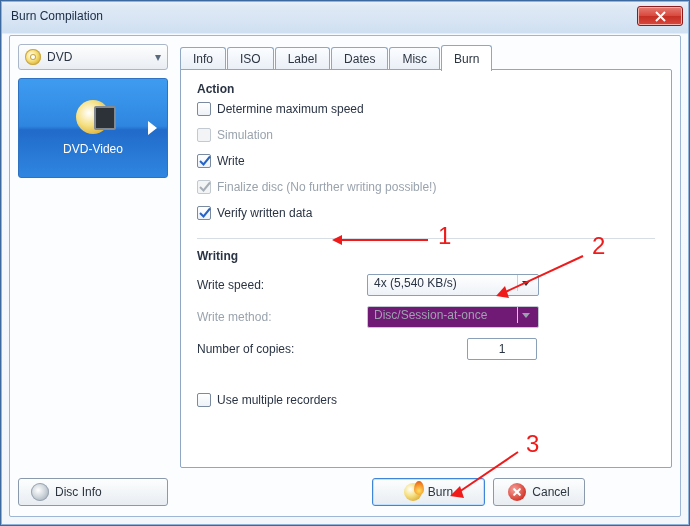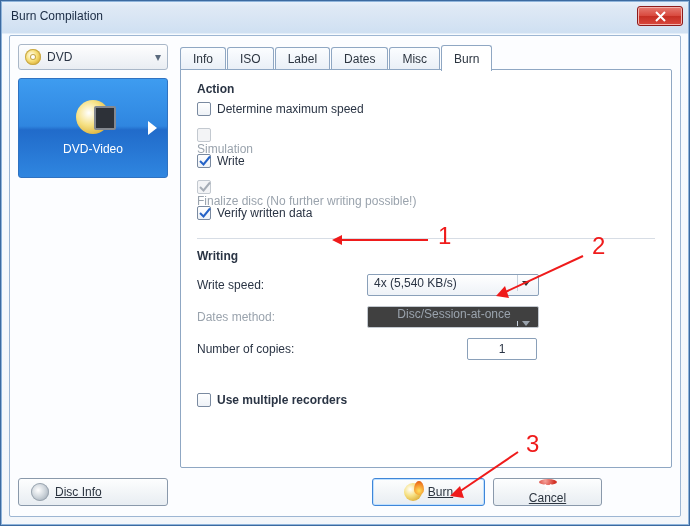--- a/index.html
+++ b/index.html
@@ -27,55 +27,55 @@
   .media-dd span.lbl{color:#2a3444;}
 
   
   .compile-card{position:absolute;left:8px;top:42px;width:150px;height:100px;border:1px solid #2f72c1;border-radius:3px;
     background:linear-gradient(#3e9cf0,#2f86e0 48%,#216bca 52%,#2f86e0);color:#fff;display:flex;flex-direction:column;align-items:center;justify-content:center;gap:8px;}
   .card-icon{width:34px;height:34px;border-radius:50%;background:radial-gradient(circle at 38% 38%,#fff,#f6e184 42%,#d8a92c 85%);position:relative;}
   .card-icon::after{content:"";position:absolute;right:-6px;top:6px;width:18px;height:20px;background:#2d3138;border:2px solid #84888f;border-radius:2px;}
   .card-play{position:absolute;right:10px;top:50%;margin-top:-7px;width:0;height:0;border-top:7px solid transparent;border-bottom:7px solid transparent;border-left:9px solid #fff;}
 
   
-  .btn{height:28px;border:1px solid #8a99ab;border-radius:3px;background:linear-gradient(#fdfefe,#e8edf2);display:inline-flex;align-items:center;justify-content:center;padding:0 12px;gap:6px;color:#2c3540;text-decoration:underline;}
+  .btn{height:28px;border:1px solid #8a99ab;border-radius:3px;background:linear-gradient(#fdfefe,#e8edf2);display:inline-flex;align-items:center;justify-content:center;padding:0 12px;gap:6px;color:#2c3540;}
   .disc-info-btn{position:absolute;left:8px;bottom:10px;width:150px;justify-content:flex-start;}
   .disc-info-btn .ico{width:18px;height:18px;border-radius:50%;background:radial-gradient(circle at 40% 40%,#fff,#cfd6dc 45%,#9aa5b0 90%);box-shadow:0 0 0 1px #9aa5b0 inset;}
   .burn-btn{position:absolute;left:362px;bottom:10px;width:113px;border-color:#3f86d8;box-shadow:0 0 0 1px #bfe0ff inset;}
   .burn-btn .ico{width:18px;height:18px;border-radius:50%;background:radial-gradient(circle at 35% 35%,#fff,#f6e184 40%,#d9a62a 85%);position:relative;}
   .burn-btn .ico::after{content:"";position:absolute;left:10px;top:-2px;width:10px;height:14px;border-radius:50% 50% 50% 50%/60% 60% 40% 40%;background:radial-gradient(circle at 50% 70%,#ffe05a,#f07a1f 70%,#d1440a);}
-  .cancel-btn{position:absolute;left:483px;bottom:10px;width:109px;flex-direction:column;}
+  .cancel-btn{position:absolute;left:483px;bottom:10px;width:92px;}
   .cancel-btn .ico{width:18px;height:18px;border-radius:50%;background:radial-gradient(circle at 35% 35%,#f5a19a,#d33327 75%);position:relative;}
   .cancel-btn .ico::before,.cancel-btn .ico::after{content:"";position:absolute;left:4px;top:8px;width:10px;height:2px;background:#fff;border-radius:1px;}
   .cancel-btn .ico::before{transform:rotate(45deg);}
   .cancel-btn .ico::after{transform:rotate(-45deg);}
 
   
   .tabs{position:absolute;left:170px;top:8px;right:8px;display:flex;align-items:flex-end;height:26px;}
   .tab{padding:4px 12px 5px;border:1px solid #8fa7c3;border-bottom:none;background:linear-gradient(#fbfdff,#e8eef6);border-radius:3px 3px 0 0;margin-right:1px;color:#2c3540;position:relative;top:1px;}
   .tab.active{background:#fff;padding-top:6px;z-index:2;border-color:#8fa7c3;}
   .tab.inactive{}
 
   
   .panel{position:absolute;left:170px;right:8px;top:33px;bottom:48px;border:1px solid #8fa7c3;background:#fff;border-radius:0 2px 2px 2px;padding:12px 16px 8px 16px;color:#2a3444;}
   .section-title{font-weight:bold;margin-bottom:6px;}
   .row{display:flex;align-items:flex-start;height:26px;}
   .chk{width:14px;height:14px;border:1px solid #7a8aa0;border-radius:2px;background:linear-gradient(#fff,#eef2f7);position:relative;margin-right:6px;flex:none;}
   .chk.checked::after{content:"";position:absolute;left:2px;top:2px;width:8px;height:8px;background:none;}
   .chk.checked svg{position:absolute;left:0;top:-1px;width:14px;height:14px;}
-  .disabled{color:#9aa3ad;flex-direction:column;}
+  .disabled{color:#9aa3ad;}
   .chk.disabled{border-color:#c3c9d0;background:#f3f4f6;}
   .hr{height:1px;background:#d7dde5;margin:6px 0 10px;}
   .field-row{display:flex;align-items:center;height:32px;}
   .field-label{width:170px;color:#2a3444;}
   .field-label.disabled{color:#9aa3ad;}
   .select{flex:0 0 172px;height:22px;border:1px solid #8aa0b9;border-radius:2px;background:linear-gradient(#fff,#eef2f7);display:flex;align-items:center;padding:0 4px 4px 6px;color:#2a3444;}
   .select .caret{margin-left:auto;width:17px;height:100%;display:flex;align-items:center;justify-content:center;border-left:1px solid #c6d0dc;}
   .select .caret::before{content:"";border-left:4px solid transparent;border-right:4px solid transparent;border-top:5px solid #333;}
-  .select.disabled{color:#9aa3ad;border-color:#c3c9d0;background:#404040;}
+  .select.disabled{color:#9aa3ad;border-color:#c3c9d0;background:#701a75;}
   .select.disabled .caret::before{border-top-color:#9aa3ad;}
   .num-input{width:70px;height:22px;border:1px solid #8aa0b9;border-radius:2px;background:#fff;text-align:center;line-height:20px;margin-left:100px;}
 
   
   .anno{position:absolute;pointer-events:none;}
   .anno-num{font-size:24px;color:#ef1b1b;font-weight:500;}
   svg.arrow{position:absolute;}
   svg.arrow path,svg.arrow line{stroke:#ef1b1b;stroke-width:2;fill:none;}
   svg.arrow polygon{fill:#ef1b1b;}
 </style>
@@ -156,32 +156,32 @@
       <div class="section-title">Writing</div>
 
       <div class="field-row">
         <span class="field-label">Write speed:</span>
         <div class="select">
           <span>4x (5,540 KB/s)</span>
           <span class="caret"></span>
         </div>
       </div>
       <div class="field-row">
-        <span class="field-label disabled">Dates method:</span>
+        <span class="field-label disabled">Write method:</span>
         <div class="select disabled">
           <span>Disc/Session-at-once</span>
           <span class="caret"></span>
         </div>
       </div>
       <div class="field-row">
         <span class="field-label">Number of copies:</span>
         <div class="num-input">1</div>
       </div>
 
-      <div class="row" style="margin-top:28px;font-weight:bold;">
+      <div class="row" style="margin-top:28px;">
         <span class="chk"></span>
         <span>Use multiple recorders</span>
       </div>
     </div>
 
     <div class="btn disc-info-btn">
       <span class="ico"></span>
       <span>Disc Info</span>
     </div>
     <div class="btn burn-btn">

